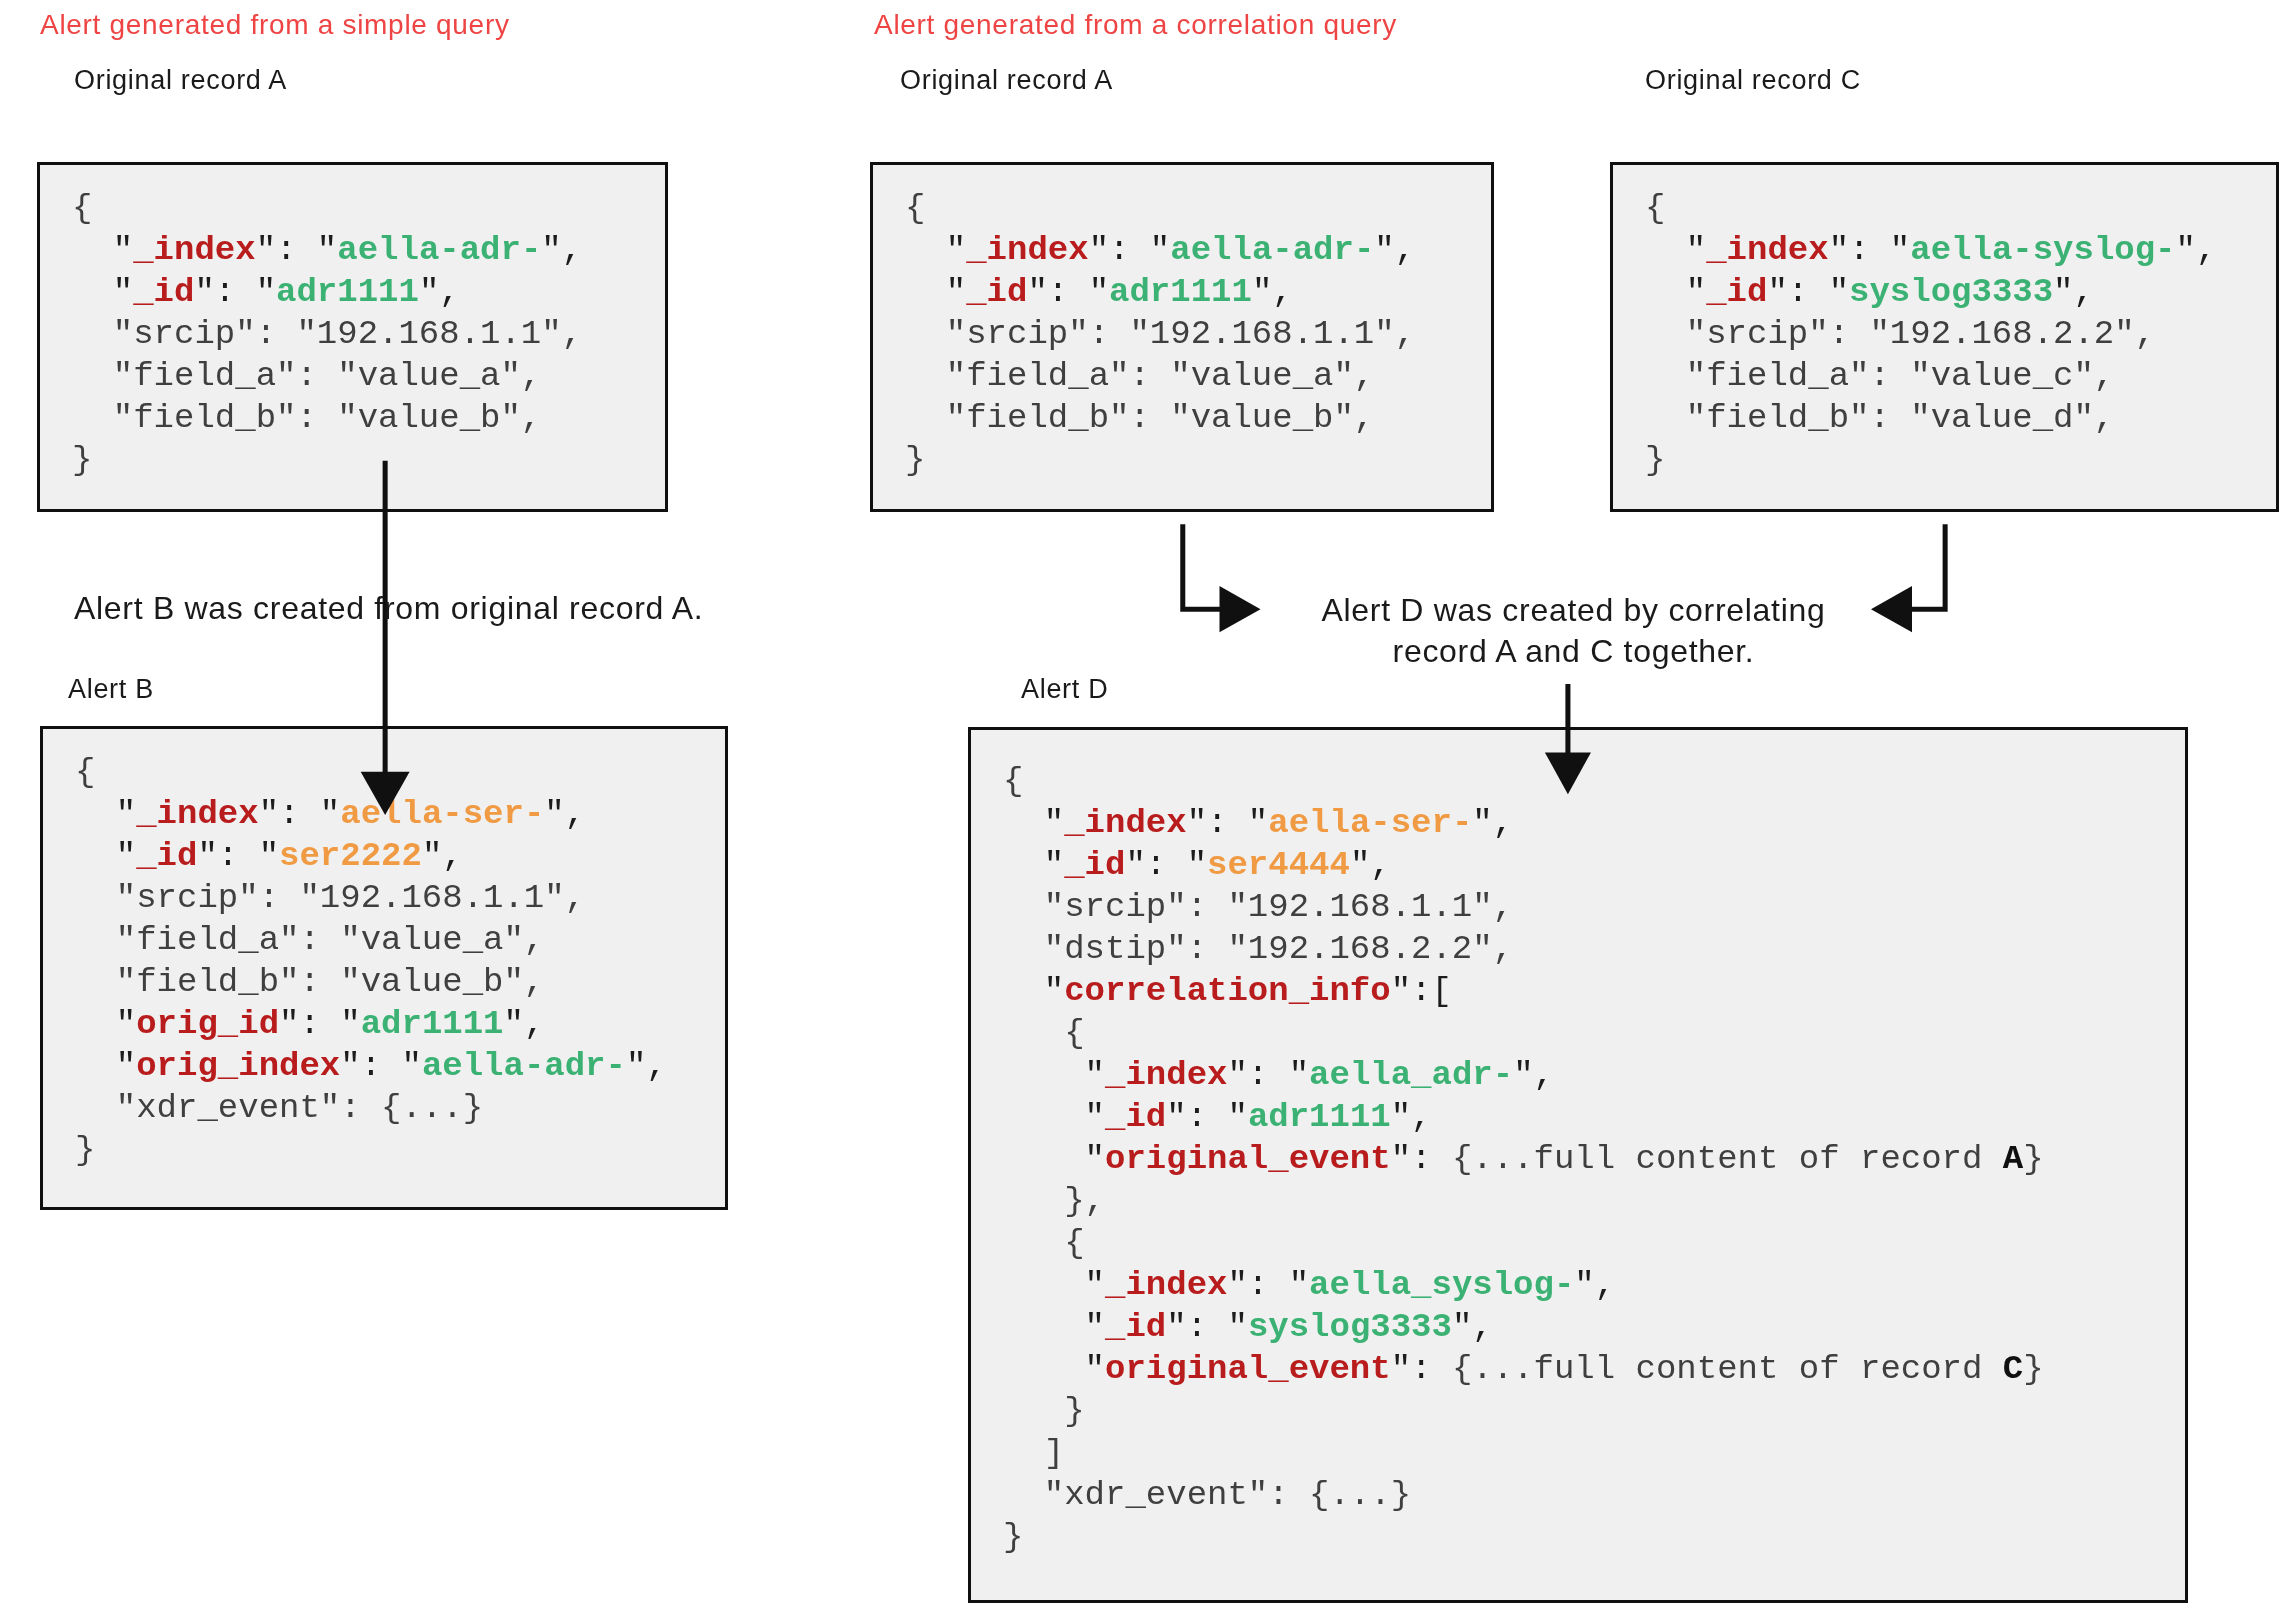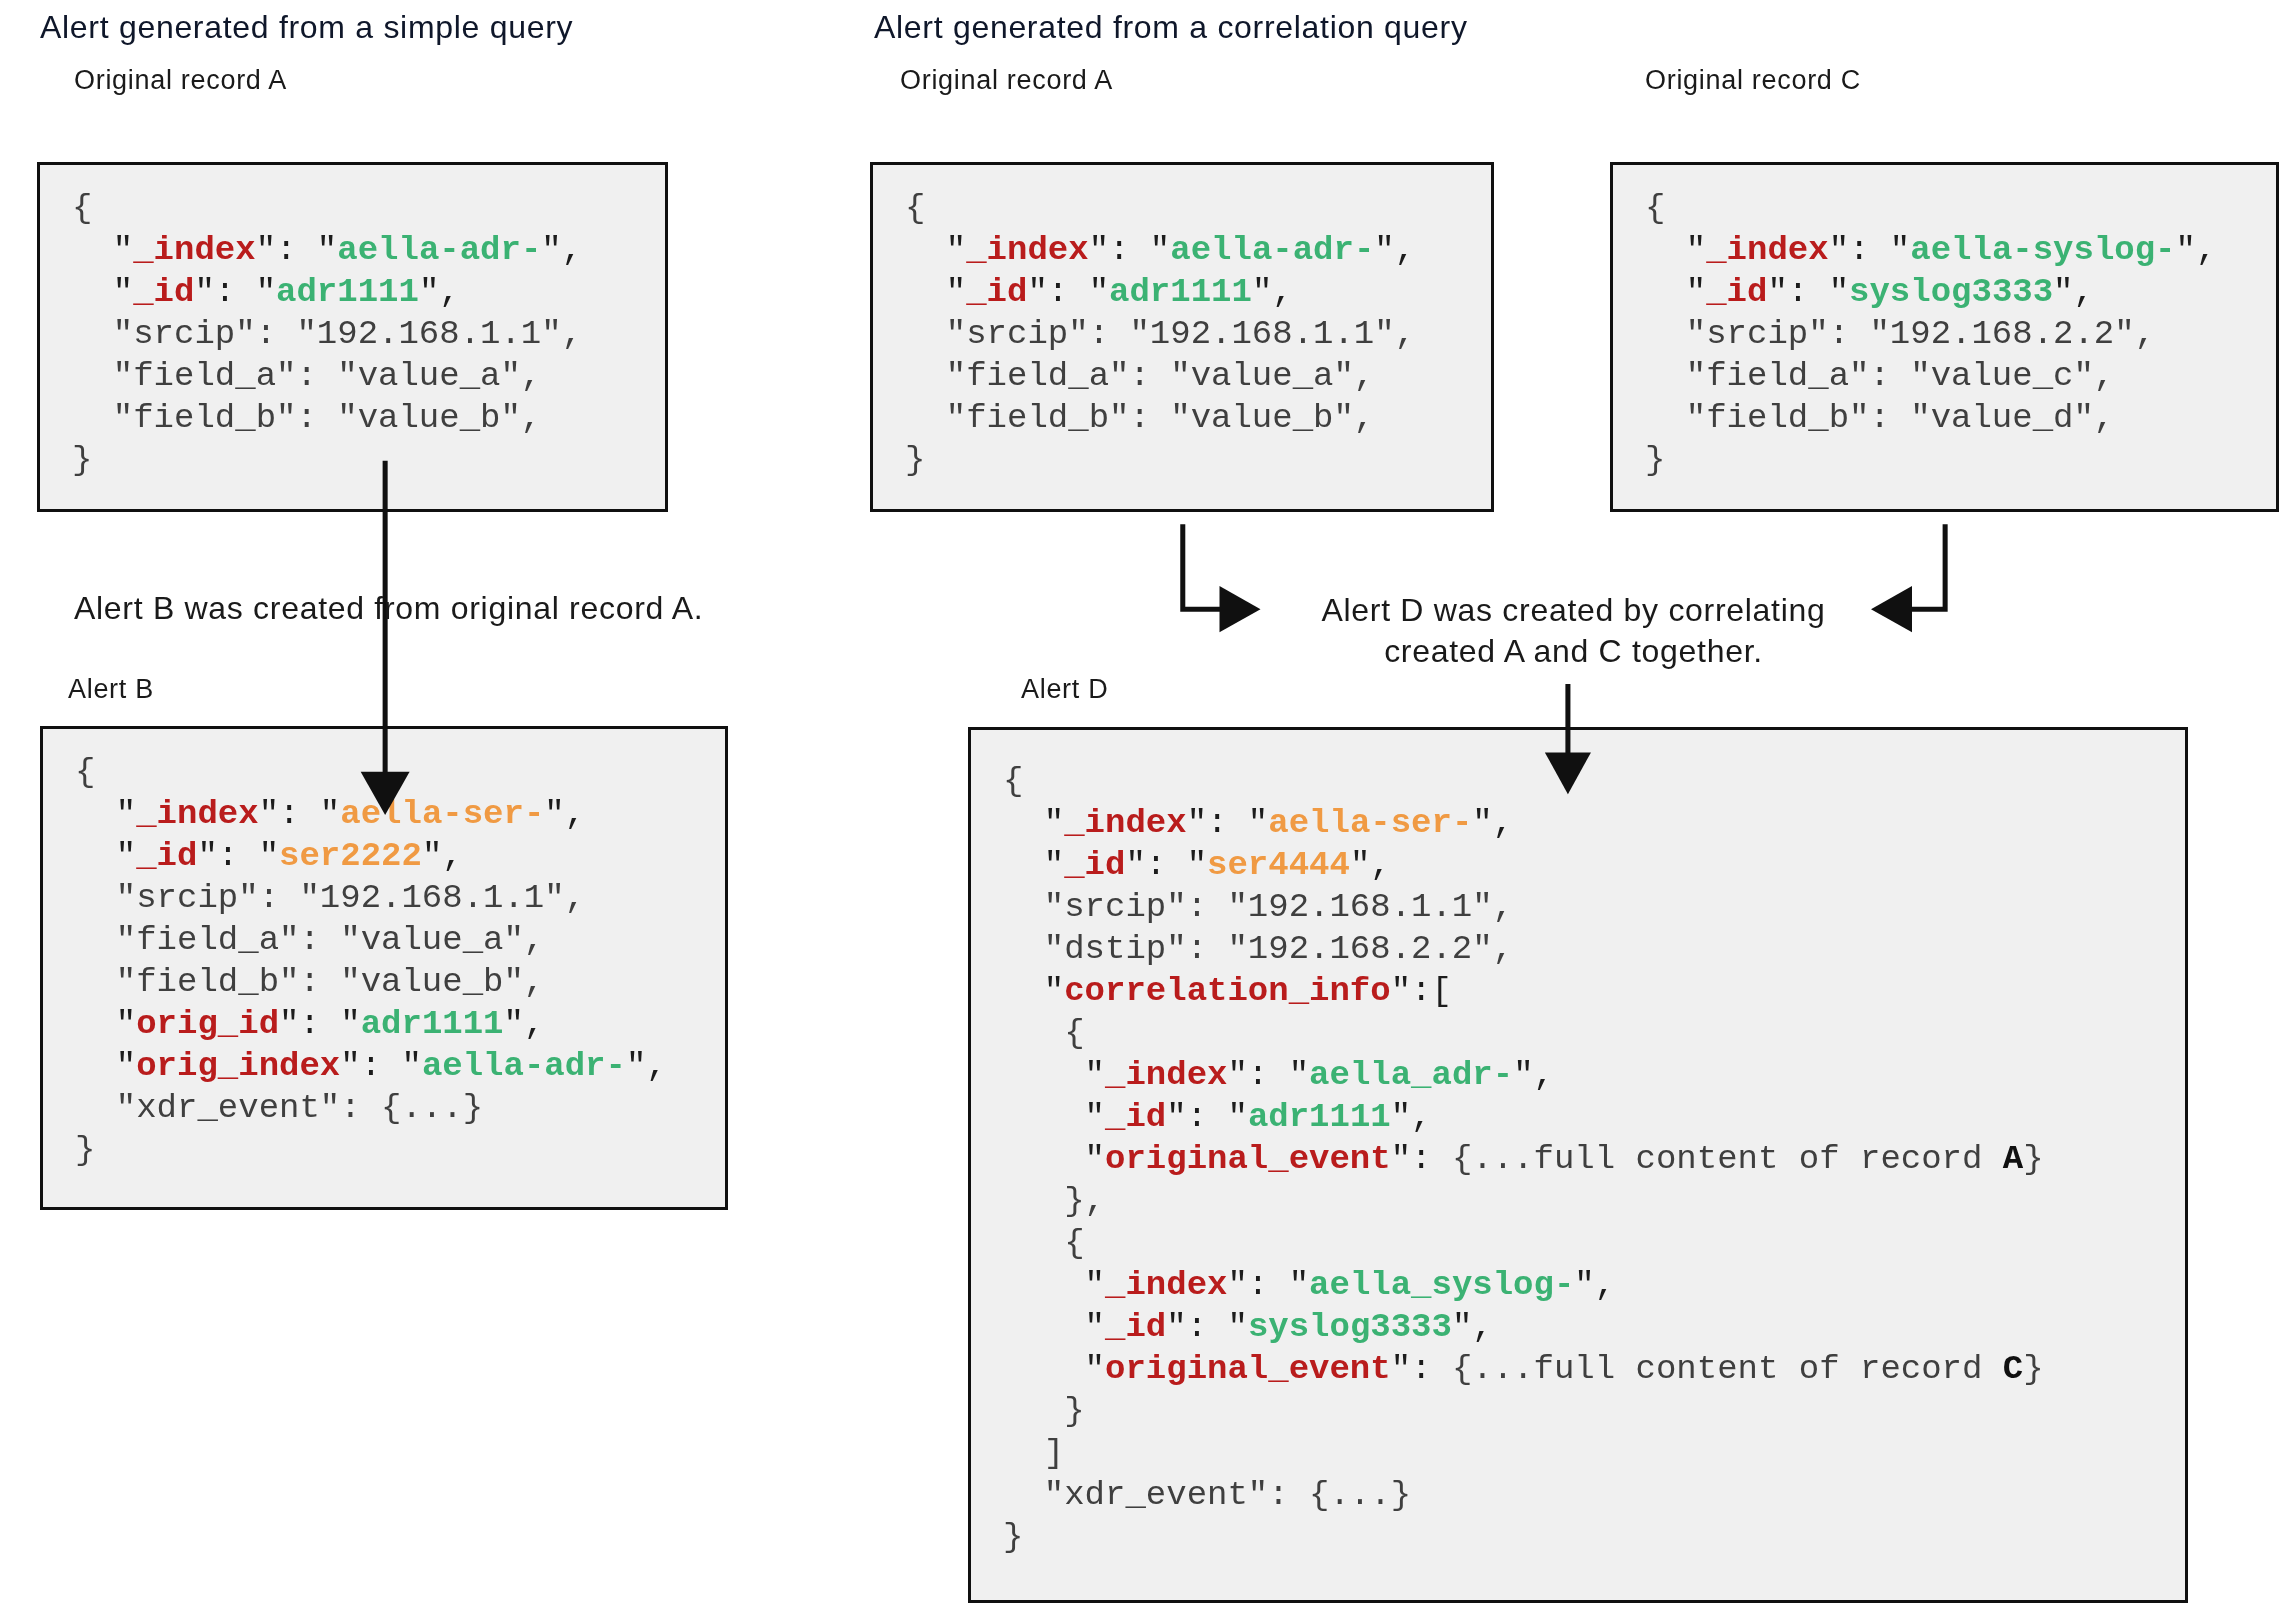--- a/index.html
+++ b/index.html
@@ -7,23 +7,23 @@
     position:relative;
     width:2295px;
     height:1620px;
     background:#ffffff;
     font-family:"Liberation Sans", sans-serif;
     color:#1a1a1a;
     overflow:hidden;
   }
   .title{
     position:absolute;
-    font-size:32px;
+    font-size:28px;
     letter-spacing:0.7px;
-    color:#0f172a;
+    color:#ef4444;
     white-space:nowrap;
   }
   .boxlabel{
     position:absolute;
     font-size:27px;
     letter-spacing:0.7px;
     color:#1a1a1a;
     white-space:nowrap;
   }
   .caption{
@@ -138,21 +138,21 @@
       <div class="cl"><span class="q">    "</span><span class="k">original_event</span><span class="q">": </span><span class="p">{...full content of record </span><span class="b">C</span><span class="p">}</span></div>
       <div class="cl"><span class="p">   }</span></div>
       <div class="cl"><span class="p">  ]</span></div>
       <div class="cl"><span class="p">  "xdr_event": {...}</span></div>
       <div class="cl"><span class="p">}</span></div>
     </div>
 
   <div class="caption" style="left:54px;top:590px;margin-left:20px;">Alert B was created from original record A.</div>
   <div class="caption center" style="left:1289px;top:590px;width:569px;">
     <div>Alert D was created by correlating</div>
-    <div>created A and C together.</div>
+    <div>record A and C together.</div>
   </div>
 
   <svg id="arrow-layer" viewBox="0 0 3188 2250" xmlns="http://www.w3.org/2000/svg">
 
     <line x1="535" y1="640" x2="535" y2="1075" stroke="#101010" stroke-width="7"></line>
     <polygon points="501,1072 569,1072 535,1132" fill="#101010"></polygon>
 
     <polyline points="1643,728 1643,846 1696,846" fill="none" stroke="#101010" stroke-width="7"></polyline>
     <polygon points="1694,814 1694,878 1751,846" fill="#101010"></polygon>
 

